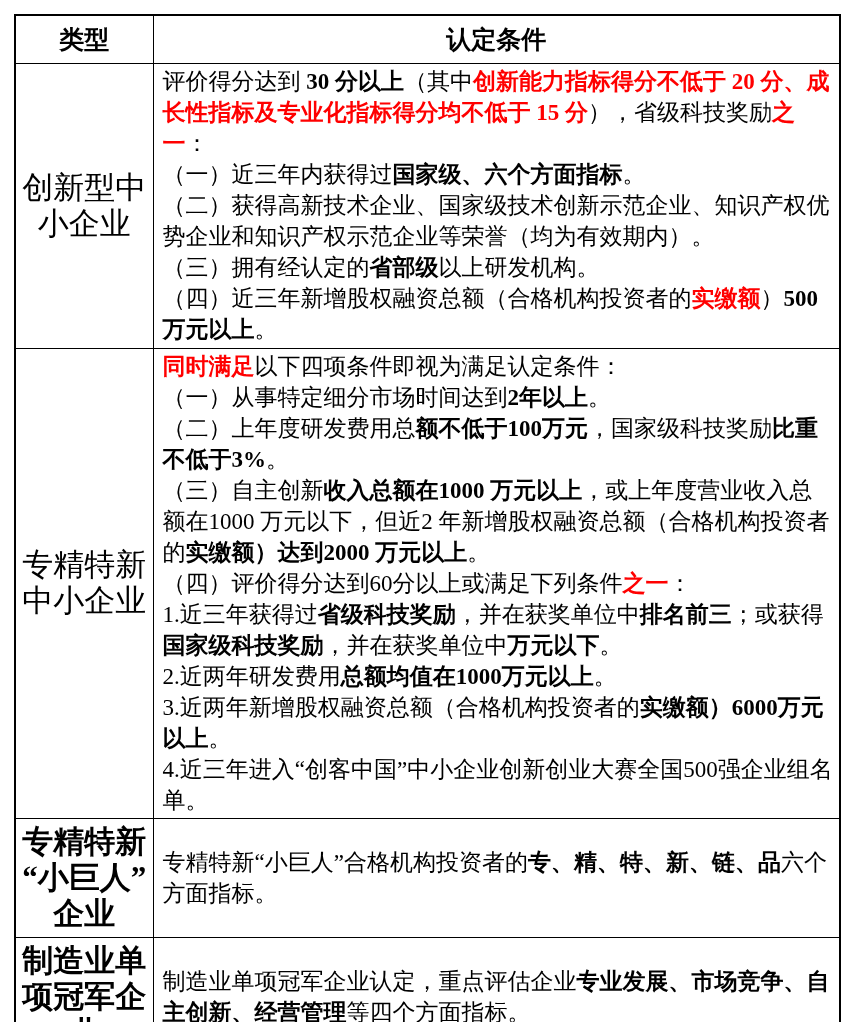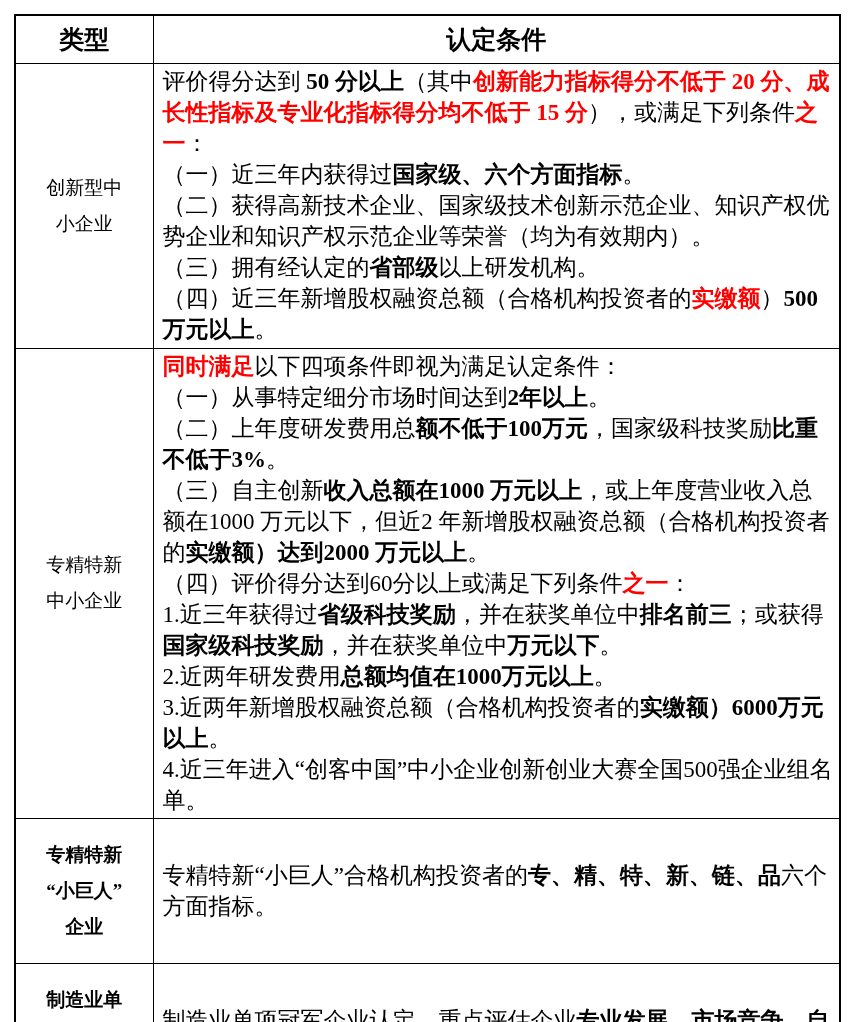--- a/index.html
+++ b/index.html
@@ -18,21 +18,21 @@
   }
   col.c-type{width:138px;}
   th,td{border:1.8px solid #000000;}
   tr.hrow{height:48px;margin-top:12px;}
   th{
     font-size:25px;font-weight:bold;text-align:center;
     vertical-align:middle;padding:0;
   }
   td.type{
     text-align:center;vertical-align:middle;
-    font-size:19px;line-height:36px;padding:18px;
+    font-size:31px;line-height:36px;padding:5px;
     font-weight:normal;
   }
   tr.strong td.type{font-weight:bold;}
   td.cond{
     padding:2px 6px 2px 9px;
     font-size:23px;line-height:31px;
     vertical-align:middle;text-align:left;
   }
   .para{margin:0;padding:0;}
   .seg-b{font-weight:bold;}
@@ -53,21 +53,21 @@
   <thead>
     <tr class="hrow">
       <th>类型</th>
       <th>认定条件</th>
     </tr>
   </thead>
   <tbody>
     <tr class="r1">
       <td class="type">创新型中<br>小企业</td>
       <td class="cond">
-          <p class="para"><span>评价得分达到 </span><span class="seg-b">50 分以上</span><span>（其中</span><span class="seg-rb">创新能力指标得分不低于 20 分、成长性指标及专业化指标得分均不低于 15 分</span><span>），或满足下列条件</span><span class="seg-rb">之一</span><span>：</span></p>
+          <p class="para"><span>评价得分达到 </span><span class="seg-b">30 分以上</span><span>（其中</span><span class="seg-rb">创新能力指标得分不低于 20 分、成长性指标及专业化指标得分均不低于 15 分</span><span>），省级科技奖励</span><span class="seg-rb">之一</span><span>：</span></p>
           <p class="para"><span>（一）近三年内获得过</span><span class="seg-b">国家级、六个方面指标</span><span>。</span></p>
           <p class="para"><span>（二）获得高新技术企业、国家级技术创新示范企业、知识产权优势企业和知识产权示范企业等荣誉（均为有效期内）。</span></p>
           <p class="para"><span>（三）拥有经认定的</span><span class="seg-b">省部级</span><span>以上研发机构。</span></p>
           <p class="para"><span>（四）近三年新增股权融资总额（合格机构投资者的</span><span class="seg-rb">实缴额</span><span>）</span><span class="seg-b">500万元以上</span><span>。</span></p>
         </td>
     </tr>
     <tr class="r2">
       <td class="type">专精特新<br>中小企业</td>
       <td class="cond">
           <p class="para"><span class="seg-rb">同时满足</span><span>以下四项条件即视为满足认定条件：</span></p>

